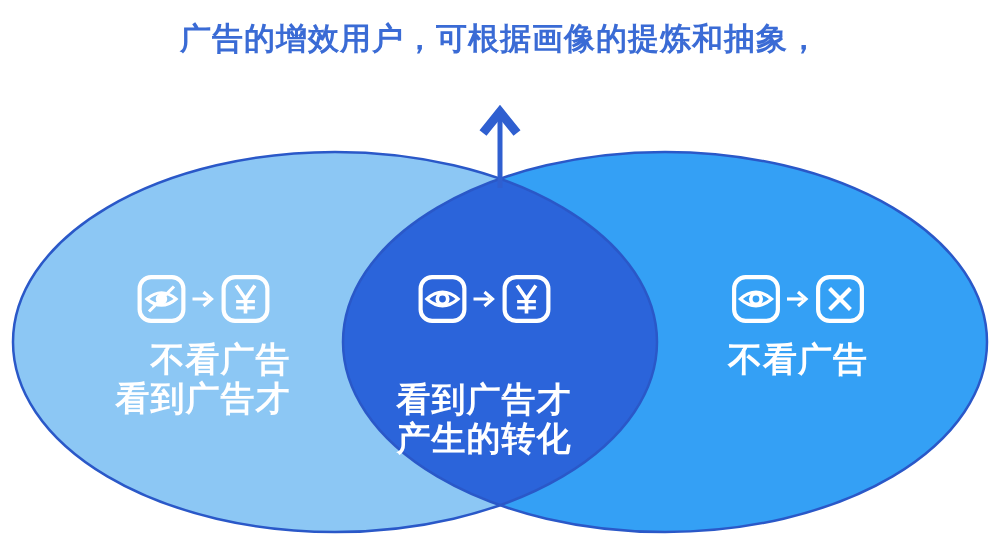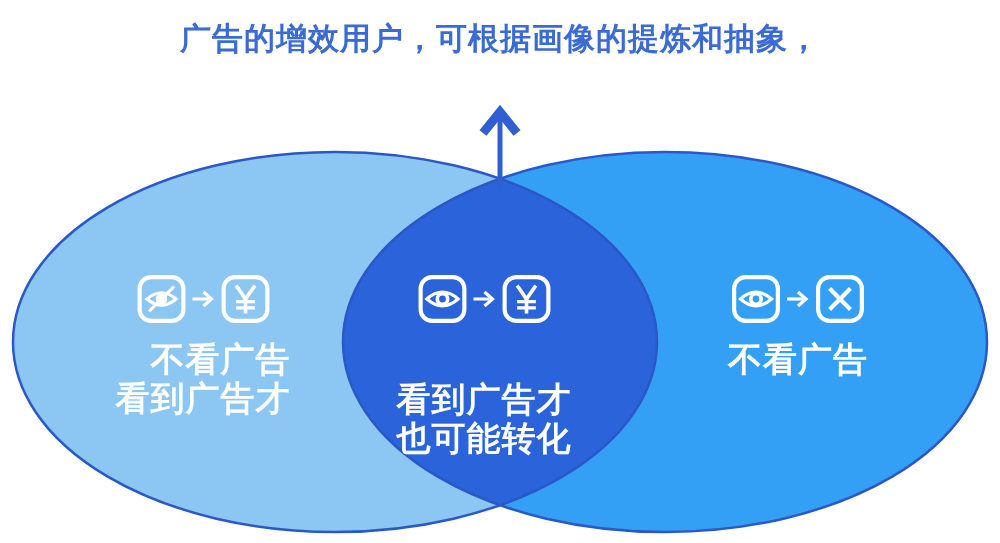--- a/index.html
+++ b/index.html
@@ -99,21 +99,21 @@
       <svg width="50" height="50" viewBox="0 0 48 48">
         <rect x="3" y="3" width="42" height="42" rx="11" fill="none" stroke="#fff" stroke-width="4"></rect>
         <path d="M15 11 L24 24 L33 11" fill="none" stroke="#fff" stroke-width="3.5"></path>
         <line x1="24" y1="24" x2="24" y2="38" stroke="#fff" stroke-width="3.5"></line>
         <line x1="15" y1="26.5" x2="33" y2="26.5" stroke="#fff" stroke-width="3.2"></line>
         <line x1="15" y1="32.5" x2="33" y2="32.5" stroke="#fff" stroke-width="3.2"></line>
       </svg>
     </div>
     <div class="label">
       <div>看到广告才</div>
-      <div>也可能转化</div>
+      <div>产生的转化</div>
     </div>
   </div>
 
   <div class="section section-right">
     <div class="icon-row">
       <svg width="50" height="50" viewBox="0 0 48 48">
         <rect x="3" y="3" width="42" height="42" rx="11" fill="none" stroke="#fff" stroke-width="4"></rect>
         <path d="M9 24 Q24 11 39 24 Q24 37 9 24 Z" fill="none" stroke="#fff" stroke-width="3"></path>
         <circle cx="24" cy="24" r="5" fill="none" stroke="#fff" stroke-width="3.5"></circle>
       </svg>

